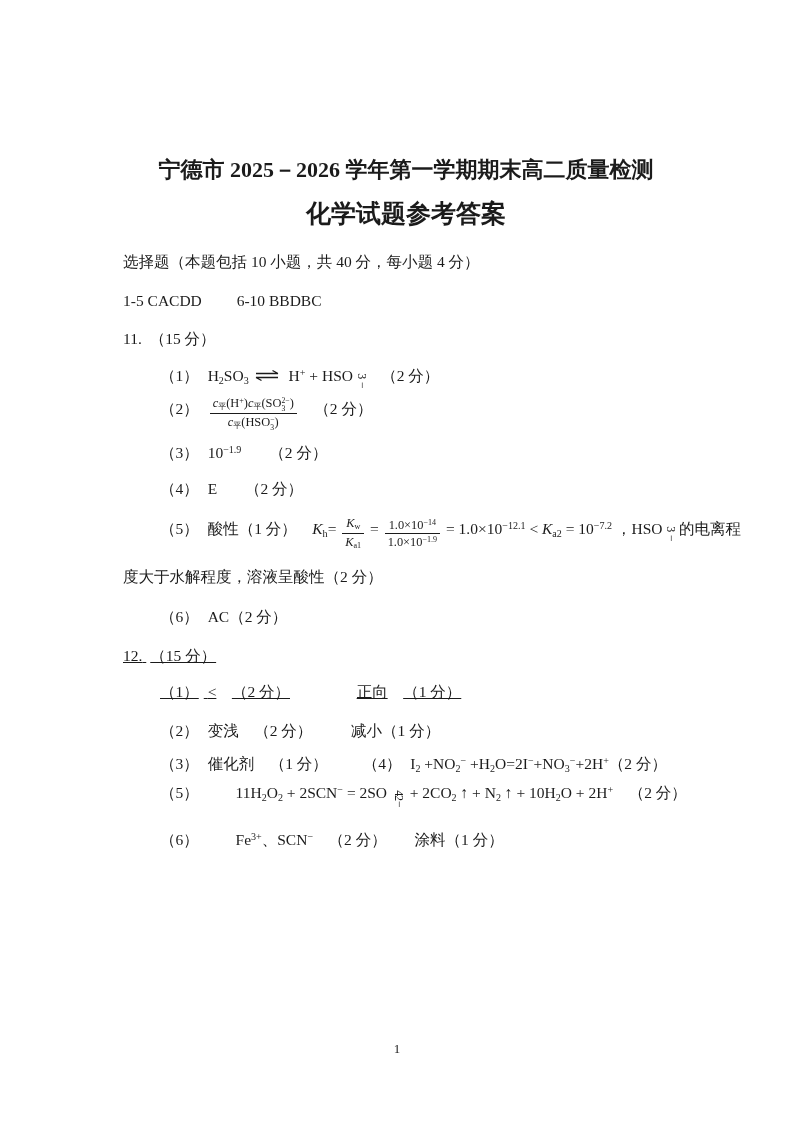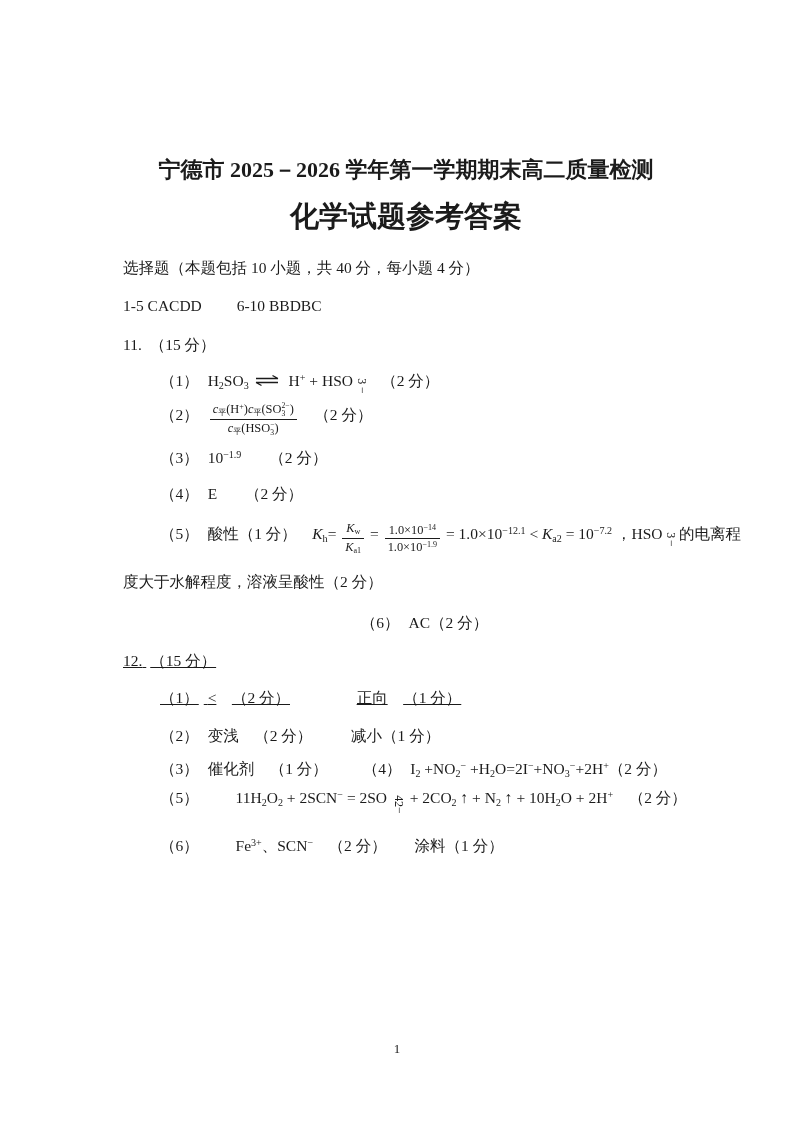--- a/index.html
+++ b/index.html
@@ -24,41 +24,41 @@
     padding-top:143px;
     text-align:center;
     font-size:22px;
     font-weight:bold;
     line-height:1.35;
     white-space:nowrap;
   }
   .doc-subtitle{
     margin:5px 0 0 0;
     text-align:center;
-    font-size:29px;
+    font-size:25px;
     font-weight:bold;
     line-height:1.35;
     white-space:nowrap;
   }
   .row{white-space:nowrap;}
   .r-intro{margin-top:21px;}
   .r-mc{margin-top:16px;}
   .mc2{margin-left:2em;}
   .r-qhead{margin-top:16px;}
   .q-points{margin-left:4px;}
   .item{padding-left:37px;}
   .il{margin-right:5px;}
   .ml{margin-left:2em;}
   .r-q11-1{margin-top:14px;}
   .r-q11-2{margin-top:6px;}
   .r-q11-3{margin-top:10px;}
   .r-q11-4{margin-top:13px;}
   .r-q11-5{margin-top:15px;}
   .r-q11-cont{margin-top:14px;}
-  .r-q11-6{margin-top:18px;text-align:center;}
+  .r-q11-6{margin-top:18px;}
   .r-q11-7{margin-top:13px;}
   .r-q12-head{margin-top:16px;text-decoration:underline;}
   .r-q12-1{margin-top:14px;text-decoration:underline;}
   .r-q12-2{margin-top:16px;}
   .r-q12-34{margin-top:11px;}
   .r-q12-5{margin-top:5px;}
   .r-q12-6{margin-top:23px;}
   .page-number{
     position:absolute;
     left:0;right:0;

